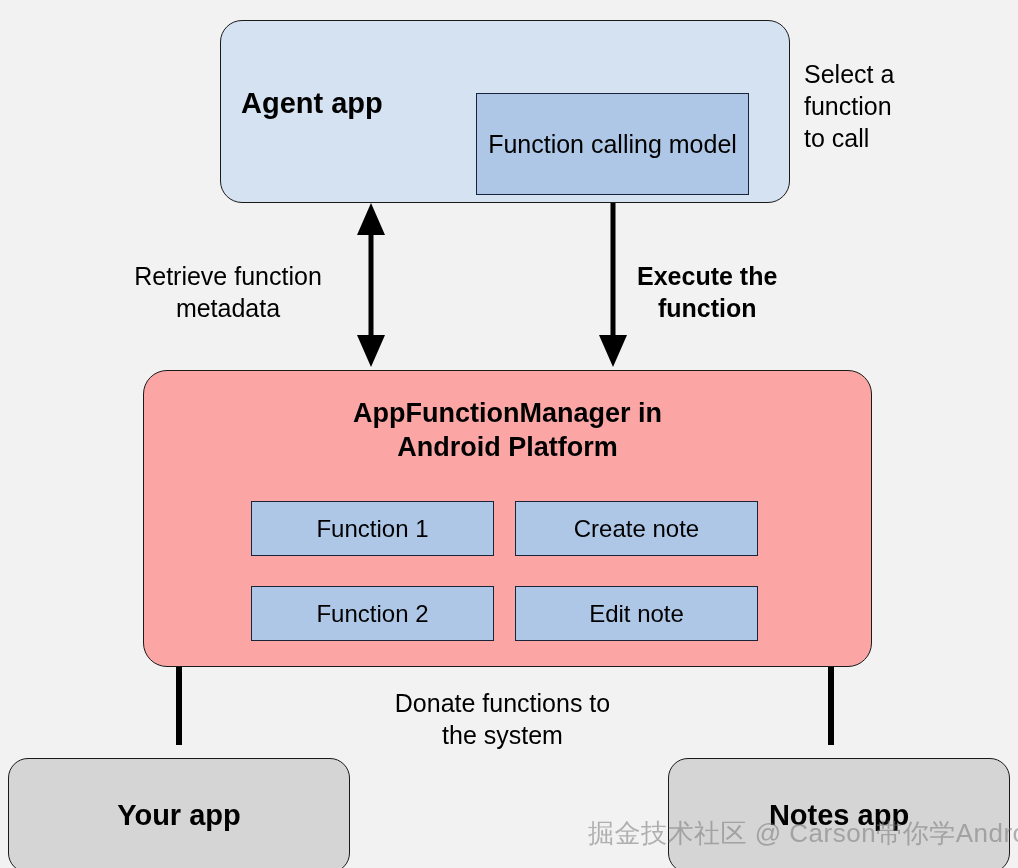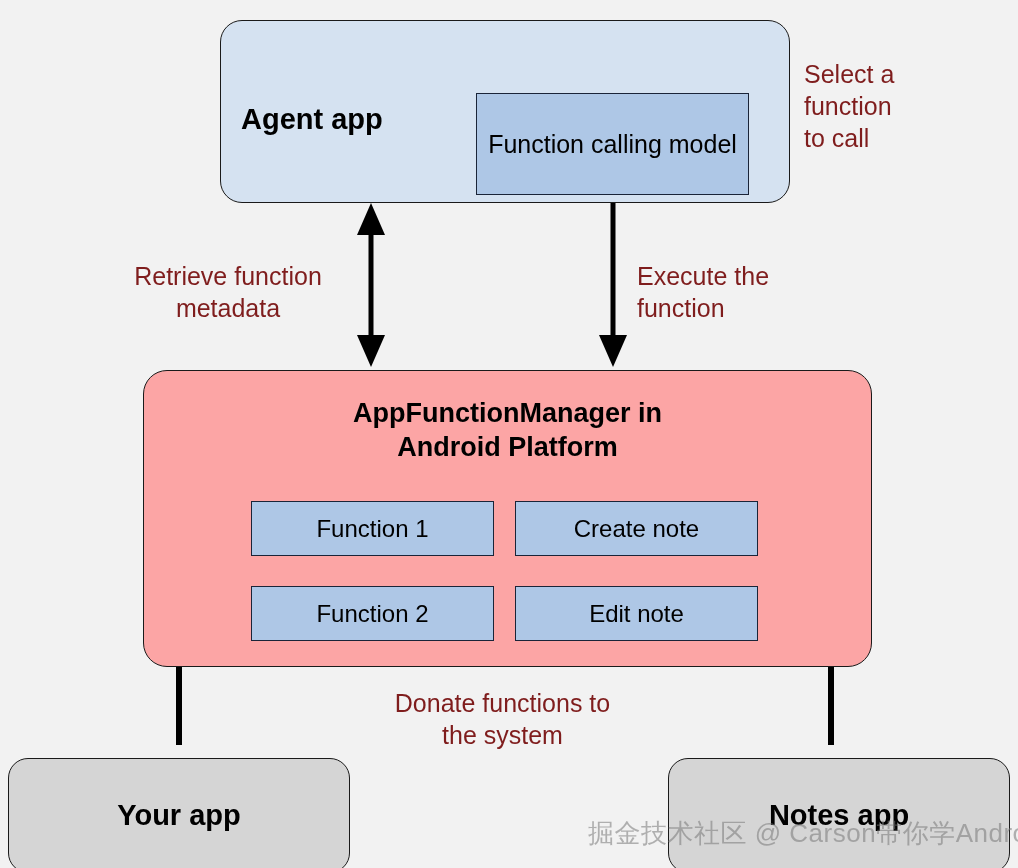--- a/index.html
+++ b/index.html
@@ -32,21 +32,21 @@
     width: 570px;
     height: 183px;
     background: #d5e2f1;
     border: 1.6px solid #1a1a1a;
     border-radius: 22px;
     box-sizing: border-box;
   }
   .agent-title {
     position: absolute;
     left: 20px;
-    top: 82px;
+    top: 66px;
     font-size: 29px;
     font-weight: bold;
     color: #000;
     white-space: nowrap;
   }
   .fc-model-box {
     position: absolute;
     left: 255px;
     top: 40px;
     width: 273px;
@@ -60,21 +60,21 @@
     text-align: center;
     font-size: 25px;
     line-height: 1.22;
     color: #000;
     margin-top: 32px;
   }
 
   
   .note {
     position: absolute;
-    color: #7f1d1d;
+    color: #000000;
     white-space: pre;
   }
   .note-select {
     left: 804px;
     top: 58px;
     font-size: 25px;
     line-height: 1.28;
     text-align: left;
   }
   .note-retrieve {
@@ -83,21 +83,22 @@
     width: 240px;
     font-size: 25px;
     line-height: 1.27;
     text-align: center;
   }
   .note-execute {
     left: 637px;
     top: 261px;
     font-size: 25px;
     line-height: 1.27;
-    text-align: left;
+    text-align: center;
+    font-weight: bold;
   }
   .note-donate {
     left: 310px;
     top: 688px;
     width: 385px;
     font-size: 25px;
     line-height: 1.27;
     text-align: center;
   }
 

